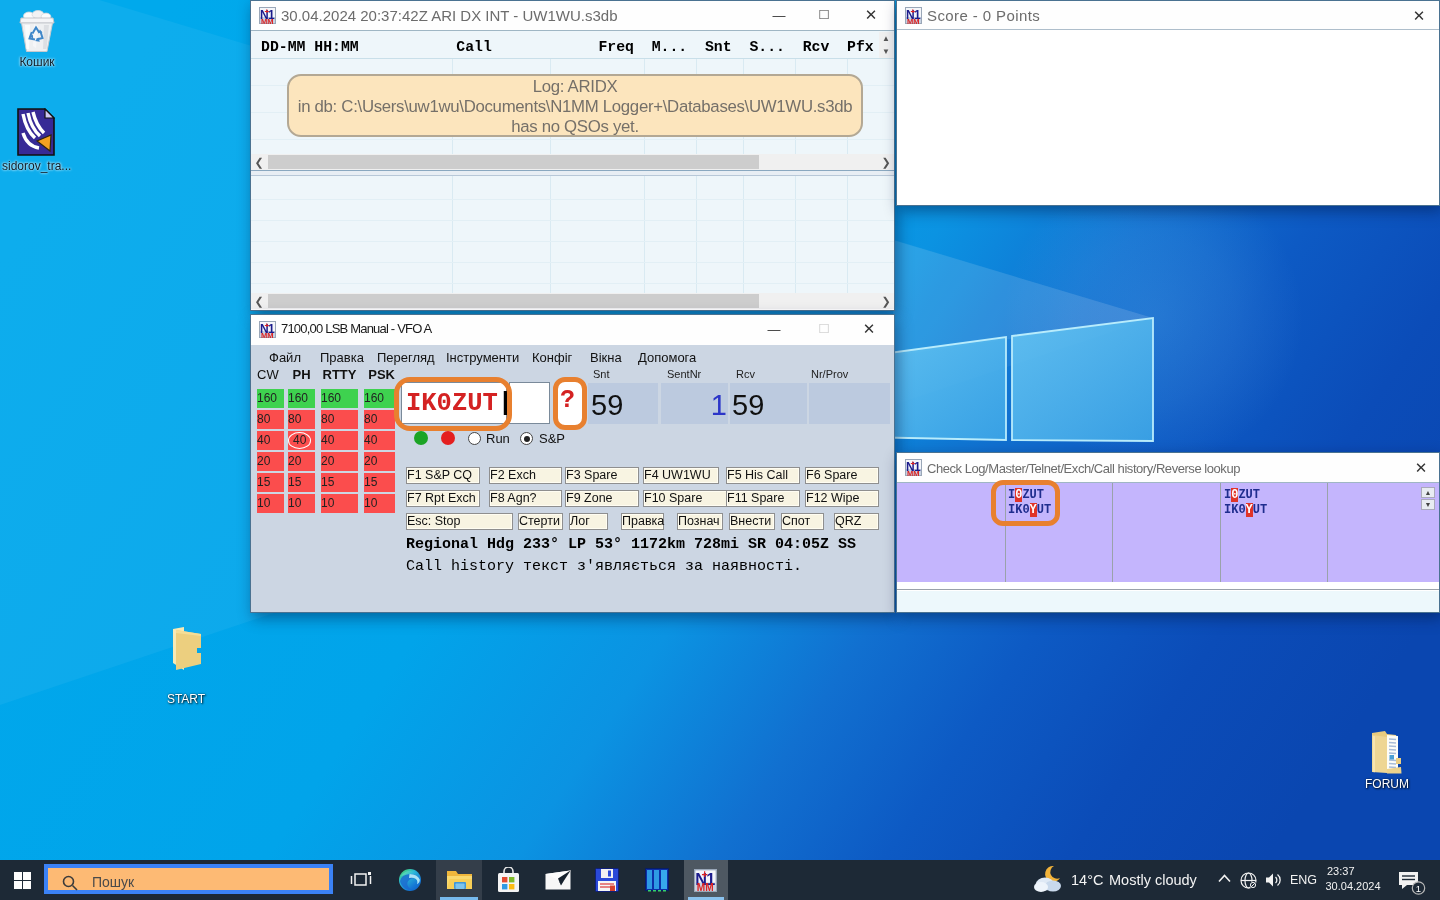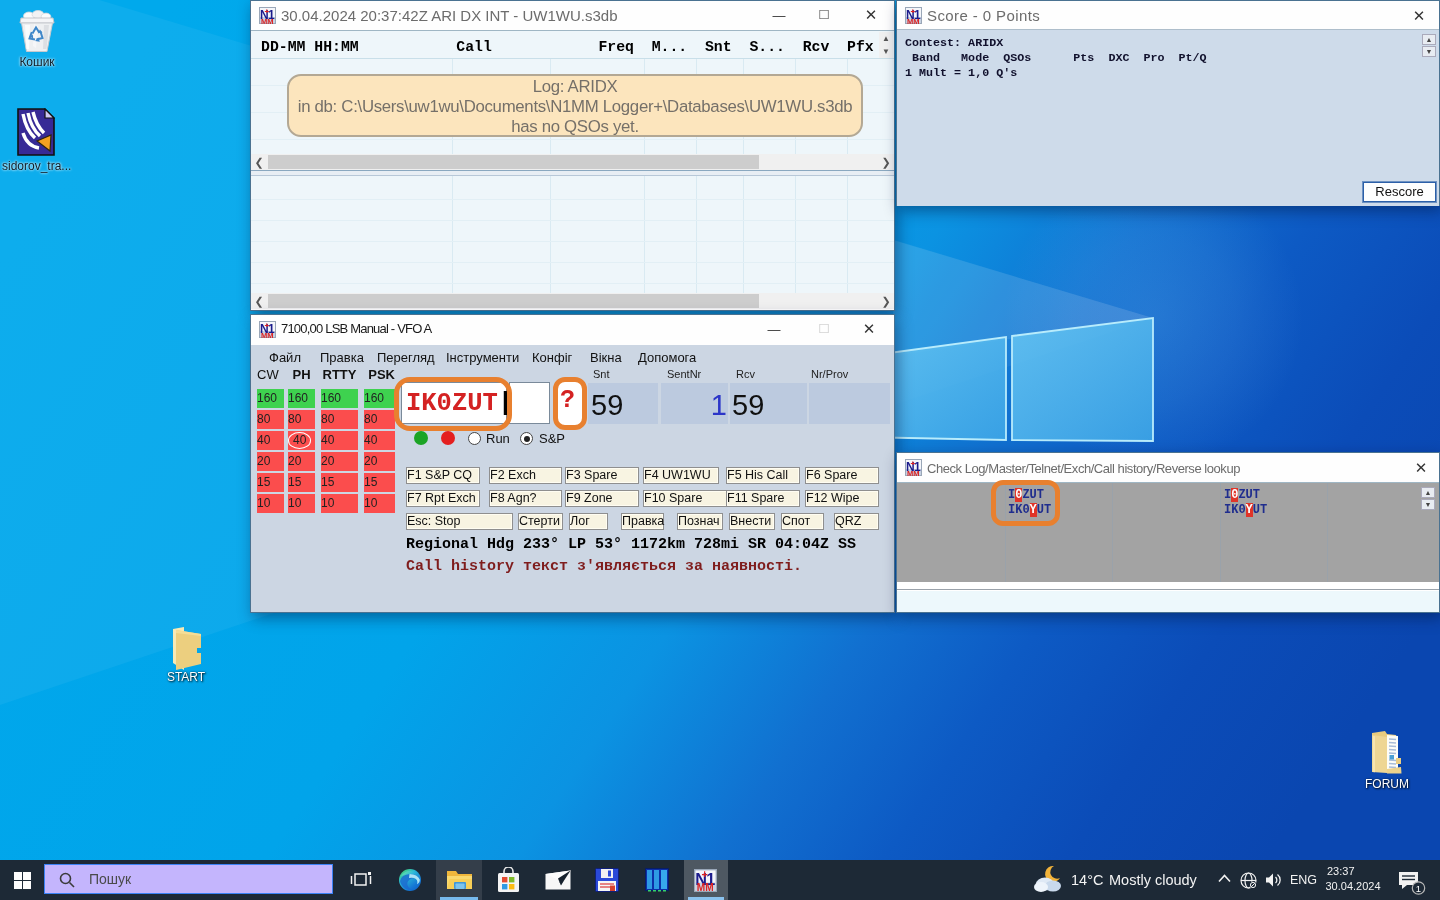--- a/index.html
+++ b/index.html
@@ -100,21 +100,21 @@
   </svg>
   <div class="desklabel dark-label" style="margin-top:4px">sidorov_tra...</div>
 </div>
 
 <div class="deskicon" style="left:153px;top:626px;width:66px">
   <svg width="31" height="45" viewBox="0 0 31 45" style="display:block;margin:0 auto">
     <polygon points="2,3 13,1 13,44 2,37" fill="#f6e9b5"></polygon>
     <polygon points="5,4 30,8 30,22 26,22 26,27 30,27 30,38 5,44" fill="#eccf7f"></polygon>
     <polygon points="5,4 30,8 30,10 5,7" fill="#f4dd96"></polygon>
   </svg>
-  <div class="desklabel white-label" style="margin-top:0">START</div>
+  <div class="desklabel white-label" style="margin-top:22px">START</div>
 </div>
 
 <div class="deskicon" style="left:1353px;top:730px;width:68px">
   <svg width="34" height="44" viewBox="0 0 34 44" style="display:block;margin:0 auto">
     <polygon points="2,3 15,1 17,4 26,5 26,9 2,8" fill="#e8cb7e"></polygon>
     <polygon points="17,5 28,6 28,41 17,42" fill="#fdfdf8"></polygon>
     <g stroke="#a8bcd8" stroke-width="1.3">
       <line x1="19" y1="9" x2="26" y2="9.5"></line>
       <line x1="19" y1="12.5" x2="26" y2="13"></line>
       <line x1="19" y1="16" x2="26" y2="16.5"></line>
@@ -201,28 +201,20 @@
     <svg class="ticon" viewBox="0 0 17 17">
         <rect x="0.5" y="0.5" width="16" height="16" fill="#f4f6fa" stroke="#9aa7b8"></rect>
         <rect x="1" y="10" width="15" height="6" fill="#c7d2e2"></rect>
         <text x="1" y="11.5" font-family="Liberation Sans" font-size="12" font-weight="bold" fill="#1c1c8c">N</text>
         <text x="9" y="11.5" font-family="Liberation Sans" font-size="12" font-weight="bold" fill="#1c1c8c">1</text>
         <text x="5.5" y="7" font-family="Liberation Sans" font-size="8" font-weight="bold" fill="#d22">+</text>
         <text x="2" y="16.5" font-family="Liberation Sans" font-size="7.5" font-weight="bold" fill="#d22">MM</text>
       </svg>
     <div class="ttext" style="font-size:15px;top:6px;letter-spacing:0.4px">Score - 0 Points</div>
     <div class="capbtn" style="right:5px;top:6px;font-size:15px">✕</div>
-  </div>
-  <div class="abs mono" style="left:0;top:29px;width:542px;height:176px;background:#cedbea">
-    <pre class="mono" style="position:absolute;left:8px;top:6px;font-size:11.7px;line-height:15.1px;color:#10102c;font-weight:bold">Contest: ARIDX
- Band   Mode  QSOs      Pts  DXC  Pro  Pt/Q
-1 Mult = 1,0 Q's</pre>
-    <div class="abs" style="right:3px;top:4px;width:14px;height:11px;background:#e8ecf2;border:1px solid #aab;color:#444;font-size:7px;text-align:center;line-height:10px;font-family:'Liberation Sans'">▲</div>
-    <div class="abs" style="right:3px;top:16px;width:14px;height:11px;background:#e8ecf2;border:1px solid #aab;color:#444;font-size:7px;text-align:center;line-height:10px;font-family:'Liberation Sans'">▼</div>
-    <div class="abs" style="right:3px;bottom:4px;width:73px;height:20px;background:#fdfefe;border:1px solid #2b5fa8;box-shadow:0 0 0 1px #6d92c2;font-size:13px;color:#111;text-align:center;line-height:18px;font-family:'Liberation Sans'">Rescore</div>
   </div>
 </div>
 
 <div class="win" style="left:250px;top:314px;width:645px;height:299px;background:#ccd6e3">
   <div class="titlebar" style="height:30px;border-bottom:none">
     <svg class="ticon" viewBox="0 0 17 17">
         <rect x="0.5" y="0.5" width="16" height="16" fill="#f4f6fa" stroke="#9aa7b8"></rect>
         <rect x="1" y="10" width="15" height="6" fill="#c7d2e2"></rect>
         <text x="1" y="11.5" font-family="Liberation Sans" font-size="12" font-weight="bold" fill="#1c1c8c">N</text>
         <text x="9" y="11.5" font-family="Liberation Sans" font-size="12" font-weight="bold" fill="#1c1c8c">1</text>
@@ -317,39 +309,39 @@
 
   <div class="fkey" style="left:155px;top:198px;width:107px">Esc: Stop</div>
   <div class="fkey" style="left:267px;top:198px;width:45px">Стерти</div>
   <div class="fkey" style="left:318px;top:198px;width:39px">Лог</div>
   <div class="fkey" style="left:370px;top:198px;width:43px">Правка</div>
   <div class="fkey" style="left:426px;top:198px;width:46px">Познач</div>
   <div class="fkey" style="left:478px;top:198px;width:46px">Внести</div>
   <div class="fkey" style="left:530px;top:198px;width:43px">Спот</div>
   <div class="fkey" style="left:583px;top:198px;width:45px">QRZ</div>
 
-  <div class="abs mono" style="left:155px;top:221px;font-size:15px;color:#000;white-space:nowrap;font-weight:bold">Regional Hdg 233° LP 53° 1172km 728mi SR 04:04Z SS</div>
-  <div class="abs mono" style="left:155px;top:243px;font-size:15px;color:#7f1d1d;white-space:nowrap;font-weight:bold">Call history текст з'являється за наявності.</div>
+  <div class="abs mono" style="left:155px;top:221px;font-size:15px;color:#000;white-space:nowrap;font-weight:bold">Regional Hdg 233° LP 53° 1172km 728mi SR 04:05Z SS</div>
+  <div class="abs mono" style="left:155px;top:243px;font-size:15px;color:#000000;white-space:nowrap;font-weight:normal">Call history текст з'являється за наявності.</div>
 
 </div>
 
 <div class="win" style="left:896px;top:452px;width:544px;height:161px">
   <div class="titlebar" style="height:30px">
     <svg class="ticon" viewBox="0 0 17 17">
         <rect x="0.5" y="0.5" width="16" height="16" fill="#f4f6fa" stroke="#9aa7b8"></rect>
         <rect x="1" y="10" width="15" height="6" fill="#c7d2e2"></rect>
         <text x="1" y="11.5" font-family="Liberation Sans" font-size="12" font-weight="bold" fill="#1c1c8c">N</text>
         <text x="9" y="11.5" font-family="Liberation Sans" font-size="12" font-weight="bold" fill="#1c1c8c">1</text>
         <text x="5.5" y="7" font-family="Liberation Sans" font-size="8" font-weight="bold" fill="#d22">+</text>
         <text x="2" y="16.5" font-family="Liberation Sans" font-size="7.5" font-weight="bold" fill="#d22">MM</text>
       </svg>
     <div class="ttext" style="font-size:13px;top:8px;letter-spacing:-0.45px">Check Log/Master/Telnet/Exch/Call history/Reverse lookup</div>
     <div class="capbtn" style="right:3px;top:6px;font-size:15px">✕</div>
   </div>
-  <div class="abs" style="left:0;top:30px;width:542px;height:99px;background:#a3a3a3">
+  <div class="abs" style="left:0;top:30px;width:542px;height:99px;background:#c4b5fd">
     <div class="abs" style="left:108px;top:0;width:1px;height:99px;background:#9aa2aa"></div>
     <div class="abs" style="left:215px;top:0;width:1px;height:99px;background:#9aa2aa"></div>
     <div class="abs" style="left:323px;top:0;width:1px;height:99px;background:#9aa2aa"></div>
     <div class="abs" style="left:430px;top:0;width:1px;height:99px;background:#9aa2aa"></div>
     <div class="abs mono" style="left:111px;top:5px;font-size:12px;line-height:15px;color:#1f2d8e;white-space:pre;font-weight:bold">I<span style="background:#e03428;color:#fff">0</span>ZUT
 IK0<span style="background:#e03428;color:#fff">Y</span>UT</div>
     <div class="abs mono" style="left:327px;top:5px;font-size:12px;line-height:15px;color:#1f2d8e;white-space:pre;font-weight:bold">I<span style="background:#e03428;color:#fff">0</span>ZUT
 IK0<span style="background:#e03428;color:#fff">Y</span>UT</div>
     <div class="abs" style="left:94px;top:-3px;width:69px;height:46px;border:5px solid #e8802f;border-radius:12px"></div>
     <div class="abs" style="right:4px;top:4px;width:14px;height:11px;background:#e8ecf2;border:1px solid #aab;color:#444;font-size:7px;text-align:center;line-height:10px">▲</div>
@@ -363,21 +355,21 @@
 
 <svg class="abs" style="left:14px;top:872px" width="17" height="17">
     <g fill="#fdfdfd">
       <rect x="0" y="0" width="8" height="8"></rect>
       <rect x="9" y="0" width="8" height="8"></rect>
       <rect x="0" y="9" width="8" height="8"></rect>
       <rect x="9" y="9" width="8" height="8"></rect>
     </g>
   </svg>
 
-<div class="abs" style="left:44px;top:864px;width:289px;height:30px;background:#c4b5fd;border:1px solid #3b82f6">
+<div class="abs" style="left:44px;top:864px;width:289px;height:30px;background:#fdba74;border:4px solid #3b82f6">
   <svg class="abs" style="left:14px;top:7px" width="16" height="16" viewBox="0 0 16 16">
       <circle cx="6.5" cy="6.5" r="5" fill="none" stroke="#3b3b3b" stroke-width="1.6"></circle>
       <line x1="10.5" y1="10.5" x2="15" y2="15" stroke="#3b3b3b" stroke-width="1.6"></line>
     </svg>
   <div class="abs" style="left:44px;top:6px;font-size:14px;color:#4a4a4a">Пошук</div>
 </div>
 
 <svg class="abs" style="left:350px;top:869px" width="22" height="22" viewBox="0 0 22 22">
     <g stroke="#f2f2f2" stroke-width="1.5" fill="none">
       <rect x="5" y="5" width="11" height="11"></rect>

